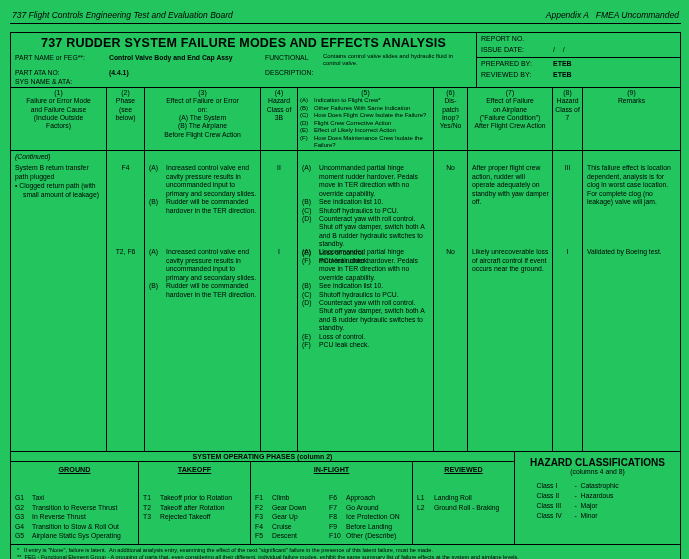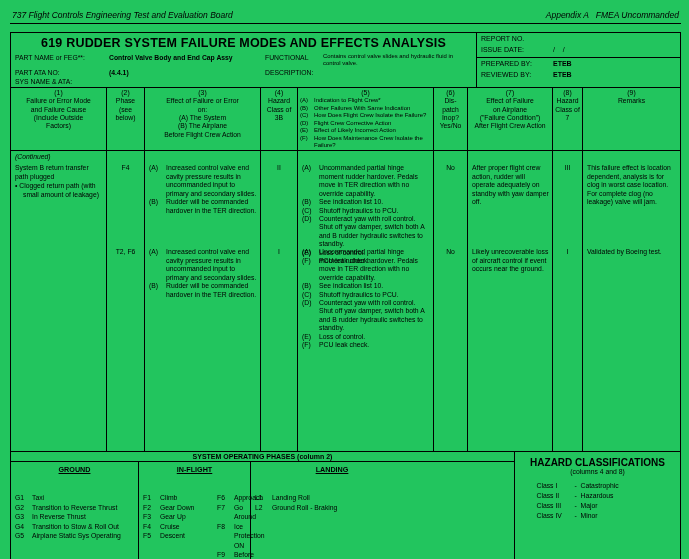--- a/index.html
+++ b/index.html
@@ -87,21 +87,21 @@
 
   <div class="pagehead">
     <span>737 Flight Controls Engineering Test and Evaluation Board</span>
     <span>Appendix A   FMEA Uncommanded</span>
   </div>
 
   <div class="sheet">
 
     <div class="titleblock">
       <div class="tb-left">
-        <div class="tb-title">619 RUDDER SYSTEM FAILURE MODES AND EFFECTS ANALYSIS</div>
+        <div class="tb-title">737 RUDDER SYSTEM FAILURE MODES AND EFFECTS ANALYSIS</div>
         <div class="tb-grid">
           <span class="lab">PART NAME or FEG**:</span>
           <span class="val">Control Valve Body and End Cap Assy</span>
           <span class="lab">FUNCTIONAL</span>
           <span class="funcval">Contains control valve slides and hydraulic fluid in control valve.</span>
           <span class="lab">PART ATA NO:</span>
           <span class="val">(4.4.1)</span>
           <span class="lab">DESCRIPTION:</span>
           <span></span>
           <span class="lab">SYS NAME &amp; ATA:</span>
@@ -359,20 +359,37 @@
                   <span class="tag">G4</span>
                   <div class="txt">Transition to Stow &amp; Roll Out</div>
                 </div>
                 <div class="ph-item">
                   <span class="tag">G5</span>
                   <div class="txt">Airplane Static Sys Operating</div>
                 </div>
               </div>
           </div>
           <div class="ph-box">
+            <div class="ph-title">TAKEOFF</div>
+            <div>
+                <div class="ph-item">
+                  <span class="tag">T1</span>
+                  <div class="txt">Takeoff prior to Rotation</div>
+                </div>
+                <div class="ph-item">
+                  <span class="tag">T2</span>
+                  <div class="txt">Takeoff after Rotation</div>
+                </div>
+                <div class="ph-item">
+                  <span class="tag">T3</span>
+                  <div class="txt">Rejected Takeoff</div>
+                </div>
+              </div>
+          </div>
+          <div class="ph-box">
             <div class="ph-title">IN-FLIGHT</div>
             <div class="inflight-cols">
               <div>
                   <div class="ph-item">
                     <span class="tag">F1</span>
                     <div class="txt">Climb</div>
                   </div>
                   <div class="ph-item">
                     <span class="tag">F2</span>
                     <div class="txt">Gear Down</div>
@@ -408,21 +425,21 @@
                     <div class="txt">Before Landing</div>
                   </div>
                   <div class="ph-item">
                     <span class="tag">F10</span>
                     <div class="txt">Other (Describe)</div>
                   </div>
                 </div>
             </div>
           </div>
           <div class="ph-box">
-            <div class="ph-title">LANDING</div>
+            <div class="ph-title">REVIEWED</div>
             <div>
                 <div class="ph-item">
                   <span class="tag">L1</span>
                   <div class="txt">Landing Roll</div>
                 </div>
                 <div class="ph-item">
                   <span class="tag">L2</span>
                   <div class="txt">Ground Roll - Braking</div>
                 </div>
               </div>

